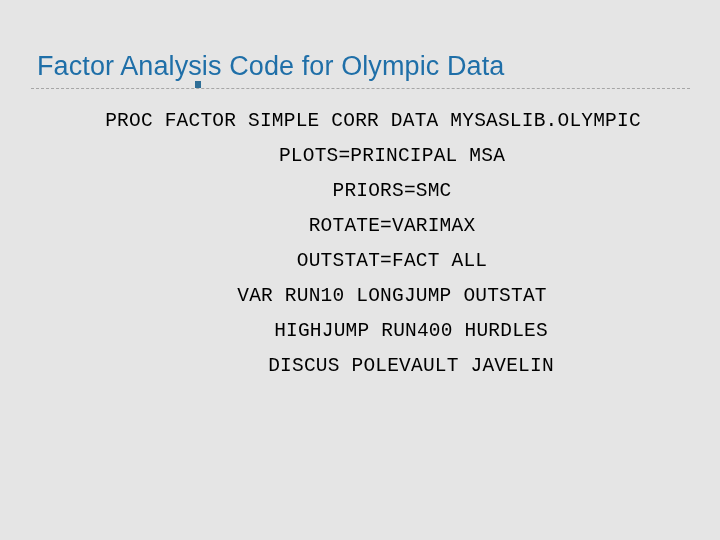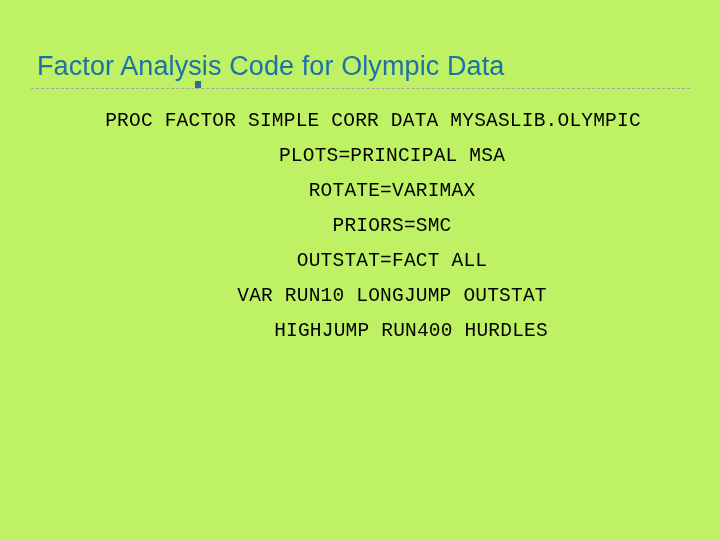--- a/index.html
+++ b/index.html
@@ -15,21 +15,21 @@
     font-family: "Liberation Sans", sans-serif;
     -webkit-font-smoothing: antialiased;
   }
 
   
   .slide {
     position: absolute;
     left: 0; top: 0;
     width: 720px;
     height: 540px;
-    background: #bef264;
+    background: #e5e5e5;
   }
 
   
   .title {
     position: absolute;
     left: 37px;
     top: 50px;
     width: 650px;
     font-family: "Liberation Sans", sans-serif;
     font-size: 27px;
@@ -95,25 +95,26 @@
 <div class="slide">
 
   <div class="title">Factor Analysis Code for Olympic Data</div>
 
   <div class="rule rule-top"></div>
   <div class="rule-marker"></div>
 
   <div class="code" id="code-block">
       <div class="code-line ind-0">PROC FACTOR SIMPLE CORR DATA MYSASLIB.OLYMPIC</div>
       <div class="code-line ind-1">PLOTS=PRINCIPAL MSA</div>
+      <div class="code-line ind-1">PRIORS=SMC</div>
       <div class="code-line ind-1">ROTATE=VARIMAX</div>
-      <div class="code-line ind-1">PRIORS=SMC</div>
       <div class="code-line ind-1">OUTSTAT=FACT ALL</div>
       <div class="code-line ind-1">VAR RUN10 LONGJUMP OUTSTAT</div>
       <div class="code-line ind-2">HIGHJUMP RUN400 HURDLES</div>
+      <div class="code-line ind-2">DISCUS POLEVAULT JAVELIN</div>
     </div>
 
   <div class="footer">
     
     
     
     
   </div>
 
 </div>

